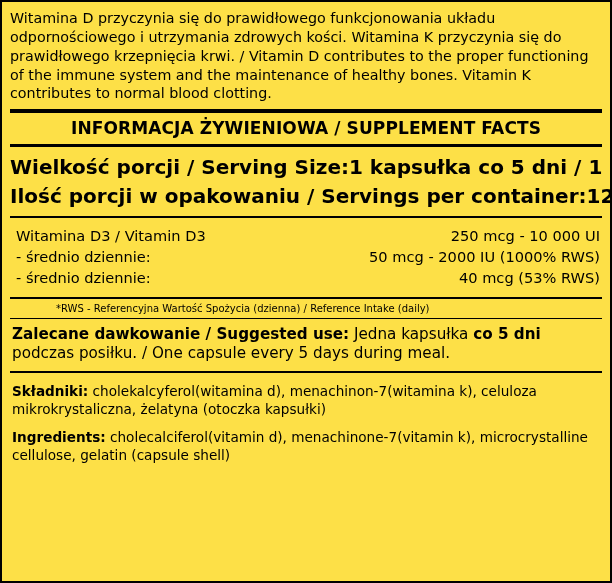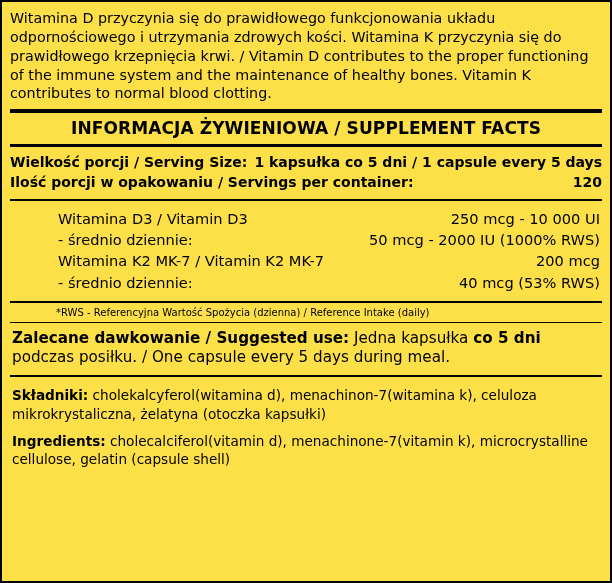--- a/index.html
+++ b/index.html
@@ -46,36 +46,35 @@
   }
   .title {
     font-size: 17px;
     font-weight: bold;
     text-align: center;
     letter-spacing: 0.1px;
     padding: 5px 0 6px 0;
   }
   .serving-block {
     padding: 6px 0 6px 0;
-    font-size: 14px;
+    font-size: 20px;
     font-weight: bold;
   }
   .srow {
     display: flex;
     justify-content: space-between;
     align-items: baseline;
     line-height: 1.42;
   }
   .srow .lbl { white-space: nowrap; }
   .srow .val { white-space: nowrap; }
 
   .nutrients {
     padding: 7px 0 8px 0;
     font-size: 14.6px;
-    margin-left: 42px;
   }
   .nrow {
     display: flex;
     justify-content: space-between;
     align-items: baseline;
     line-height: 1.45;
     padding-left: 6px;
     padding-right: 2px;
   }
   .nrow .nname { white-space: nowrap; }
@@ -129,24 +128,20 @@
   <div class="nutrients">
     <div class="nrow">
       <span class="nname">Witamina D3 / Vitamin D3</span>
       <span class="nval">250 mcg - 10 000 UI</span>
     </div>
     <div class="nrow">
       <span class="nname">- średnio dziennie:</span>
       <span class="nval">50 mcg - 2000 IU (1000% RWS)</span>
     </div>
     <div class="nrow">
-      <span class="nname">Witamina K2 MK-7 / Vitamin K2 MK-7</span>
-      <span class="nval">200 mcg</span>
-    </div>
-    <div class="nrow">
       <span class="nname">- średnio dziennie:</span>
       <span class="nval">40 mcg  (53% RWS)</span>
     </div>
   </div>
 
   <div class="rule-thin"></div>
 
   <div class="footnote">*RWS - Referencyjna Wartość Spożycia (dzienna) / Reference Intake (daily)</div>
 
   <div class="rule-hair"></div>

